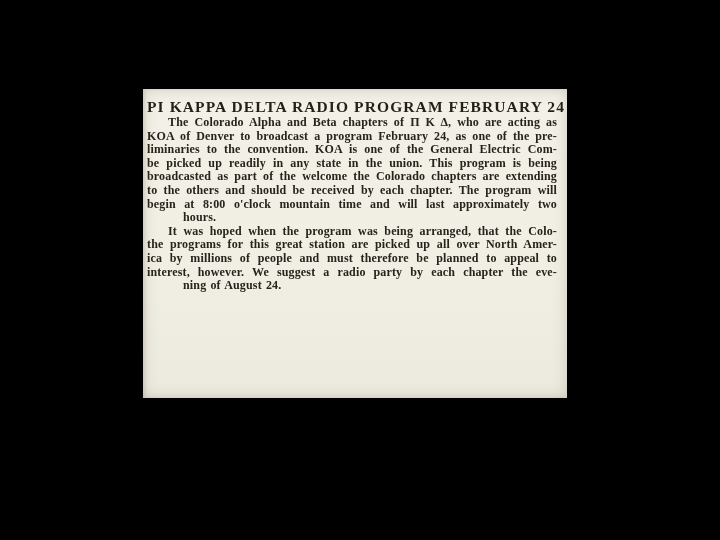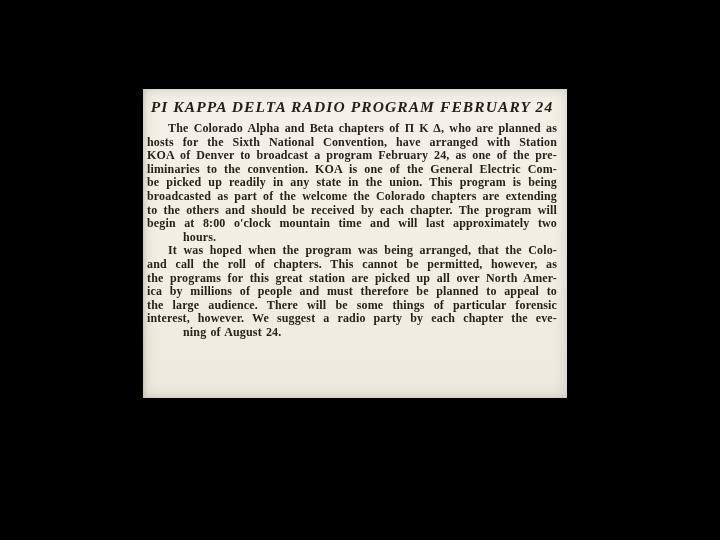--- a/index.html
+++ b/index.html
@@ -26,25 +26,23 @@
     box-shadow: inset 0 0 14px rgba(90,80,60,0.22), inset 2px 0 3px rgba(90,80,60,0.12);
     box-sizing: border-box;
     padding: 8px 10px 0 4px;
     color: #28231d;
   }
   .doc-title {
     text-align: center;
     font-size: 15.5px;
     line-height: 18px;
     font-weight: bold;
-    font-style: italic;
     letter-spacing: 1.1px;
     white-space: nowrap;
     margin-top: 1px;
-    margin-bottom: 6px;
     color: #241f19;
   }
   .doc-body {
     font-size: 12px;
     line-height: 13.6px;
     font-weight: bold;
     letter-spacing: 0.15px;
     word-spacing: 1px;
   }
   .text-line {
@@ -63,34 +61,31 @@
   }
 </style>
 </head>
 <body>
 
 <div class="stage">
   <div class="paper">
     <div class="doc-title">PI KAPPA DELTA RADIO PROGRAM FEBRUARY 24</div>
     <div class="doc-body">
         <div>
-          <div class="text-line para-start">The Colorado Alpha and Beta chapters of Π Κ Δ, who are planned as</div>
-          <div class="text-line">hosts for the Sixth National Convention, have arranged with Station</div>
+          <div class="text-line para-start">The Colorado Alpha and Beta chapters of Π Κ Δ, who are acting as</div>
           <div class="text-line">KOA of Denver to broadcast a program February 24, as one of the pre-</div>
           <div class="text-line">liminaries to the convention. KOA is one of the General Electric Com-</div>
           <div class="text-line">be picked up readily in any state in the union. This program is being</div>
           <div class="text-line">broadcasted as part of the welcome the Colorado chapters are extending</div>
           <div class="text-line">to the others and should be received by each chapter. The program will</div>
           <div class="text-line">begin at 8:00 o'clock mountain time and will last approximately two</div>
           <div class="text-line para-end">hours.</div>
         </div>
         <div>
           <div class="text-line para-start">It was hoped when the program was being arranged, that the Colo-</div>
-          <div class="text-line">and call the roll of chapters. This cannot be permitted, however, as</div>
           <div class="text-line">the programs for this great station are picked up all over North Amer-</div>
           <div class="text-line">ica by millions of people and must therefore be planned to appeal to</div>
-          <div class="text-line">the large audience. There will be some things of particular forensic</div>
           <div class="text-line">interest, however. We suggest a radio party by each chapter the eve-</div>
           <div class="text-line para-end">ning of August 24.</div>
         </div>
       </div>
   </div>
 </div>
 
 </body></html>

